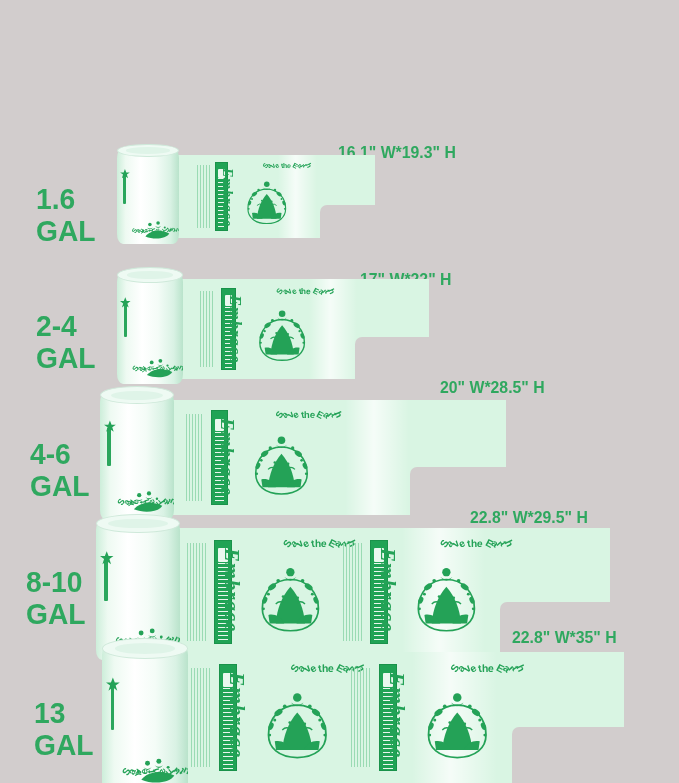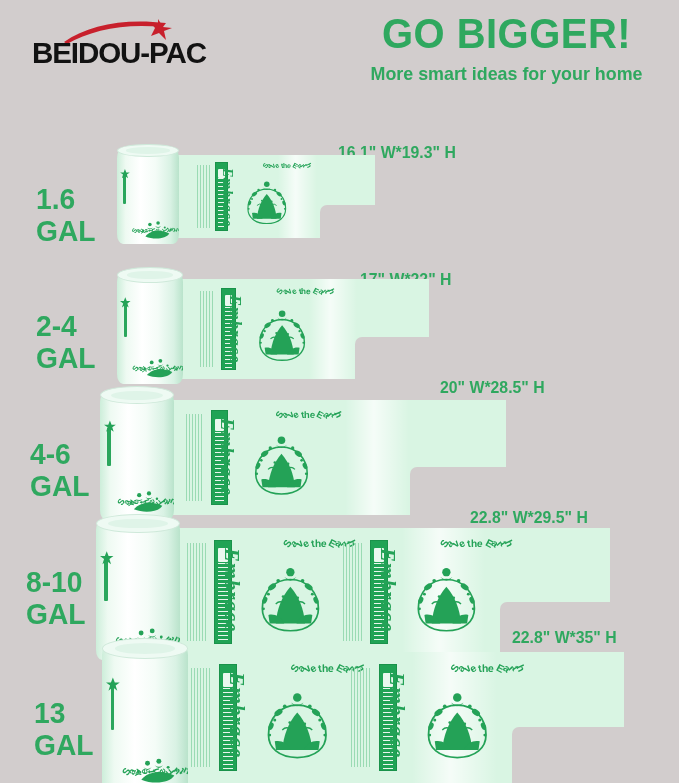--- a/index.html
+++ b/index.html
@@ -162,32 +162,21 @@
   .roll-strip{
     position:absolute;
     background:#2aa65c;border-radius:1px;
   }
 </style>
 </head>
 <body>
 
 <div id="header">
 
-  <div id="logo">
-    <svg id="logo-swoosh" viewBox="0 0 140 26">
-      <path d="M2 24 C 26 7, 62 0, 104 5 L 101 9 C 62 5, 29 12, 5 26 Z" fill="#c8202c"></path>
-      <path d="M96 1 L101 9 L110 10 L102 13 L104 22 L97 15 L89 18 L93 10 L88 4 L96 6 Z" fill="#c8202c"></path>
-    </svg>
-    <div id="logo-text">BEIDOU-PAC</div>
-  </div>
-
-  <div id="headline">
-    <div id="headline-main">GO BIGGER!</div>
-    <div id="headline-sub">More smart ideas for your home</div>
-  </div>
+
 
 </div>
 
 <div id="rows-host">
   <div class="row" style="left:0;top:0;width:679px;height:783px;">
 
     <div class="gal-label" style="left:36px;top:183px;font-size:30px;">
       <span class="gal-num">1.6</span>
       <span class="gal-unit">GAL</span>
     </div>

